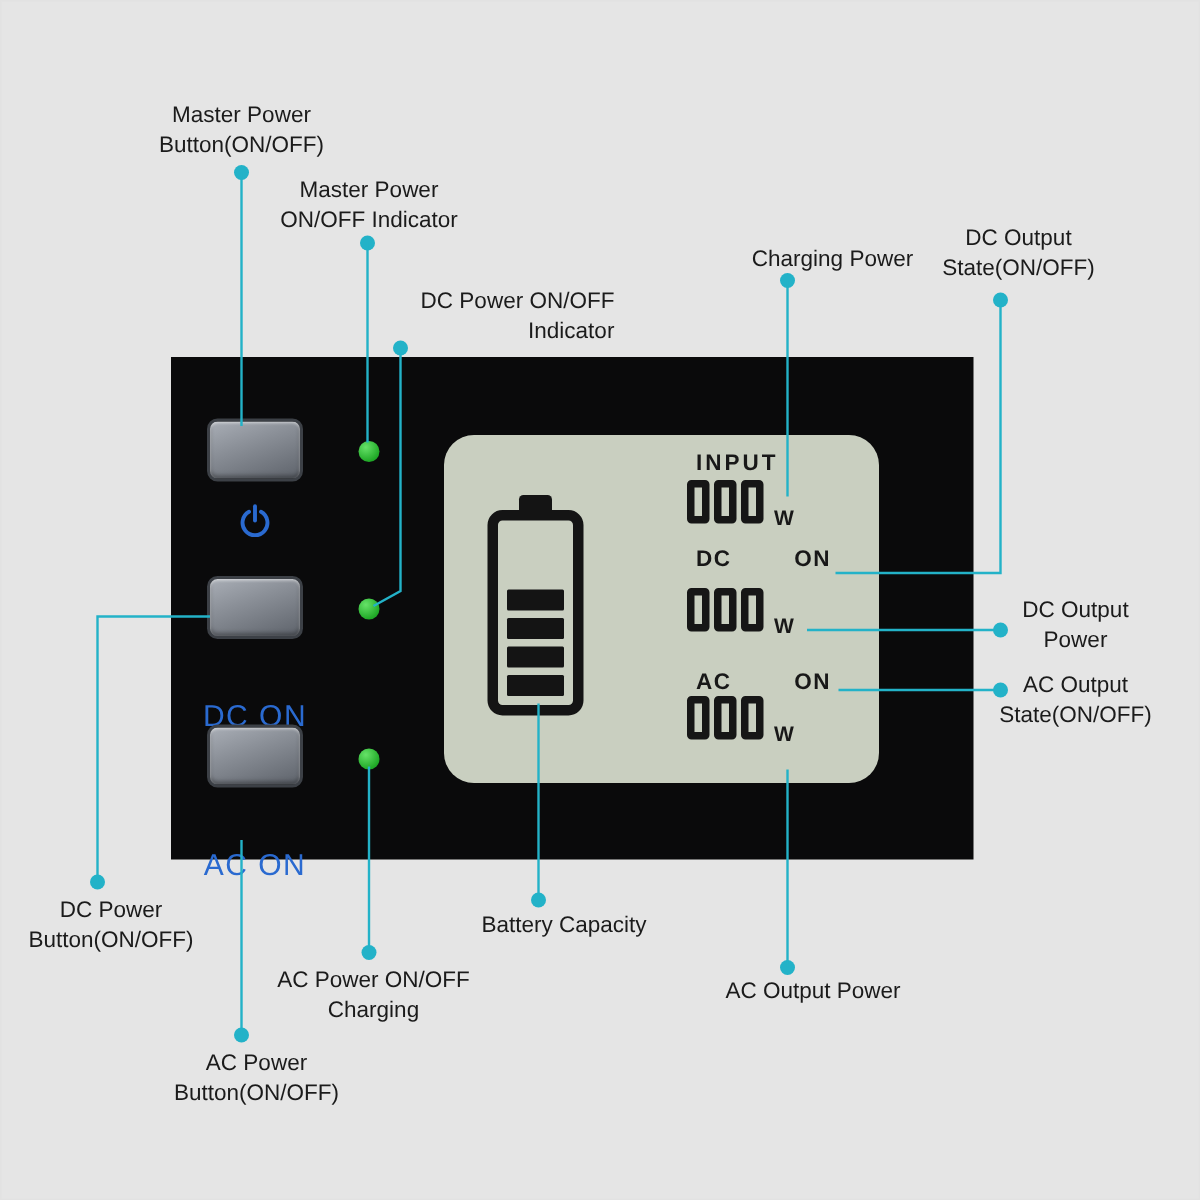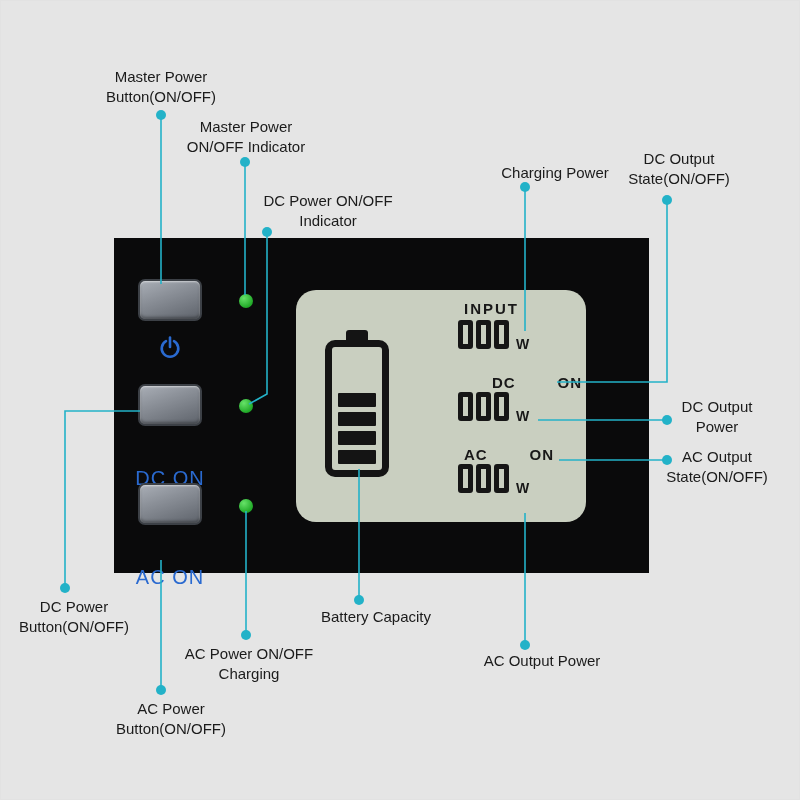--- a/index.html
+++ b/index.html
@@ -109,21 +109,21 @@
     position: absolute;
     left: 168px;
     width: 90px;
     display: flex;
     justify-content: space-between;
     font-size: 15px;
     font-weight: bold;
     color: #181818;
     letter-spacing: 1px;
   }
-  .row-dc { top: 84px; margin-left: 28px; }
+  .row-dc { top: 74px; }
   .row-ac { top: 156px; }
 
   .digits {
     position: absolute;
     left: 162px;
     display: flex;
     align-items: flex-end;
   }
   .digits-input { top: 30px; }
   .digits-dc    { top: 102px; }
@@ -225,21 +225,21 @@
     <g>
       <circle cx="524" cy="644" r="5"></circle>
       <polyline points="524,644 524,512"></polyline>
     </g>
   </svg>
 
   <div class="anno" style="left:160px; top:66px;">Master Power
 Button(ON/OFF)</div>
   <div class="anno" style="left:245px; top:116px;">Master Power
 ON/OFF Indicator</div>
-  <div class="anno" style="left:327px; top:190px;">DC Power ON/OFF
+  <div class="anno" style="left:344px; top:190px;text-align:right;">DC Power ON/OFF
 Indicator</div>
   <div class="anno" style="left:525px; top:162px;margin-left:29px;">Charging Power</div>
   <div class="anno" style="left:678px; top:148px;">DC Output
 State(ON/OFF)</div>
   <div class="anno" style="left:716px; top:396px;">DC Output
 Power</div>
   <div class="anno" style="left:716px; top:446px;">AC Output
 State(ON/OFF)</div>
   <div class="anno" style="left:73px;  top:596px;">DC Power
 Button(ON/OFF)</div>

